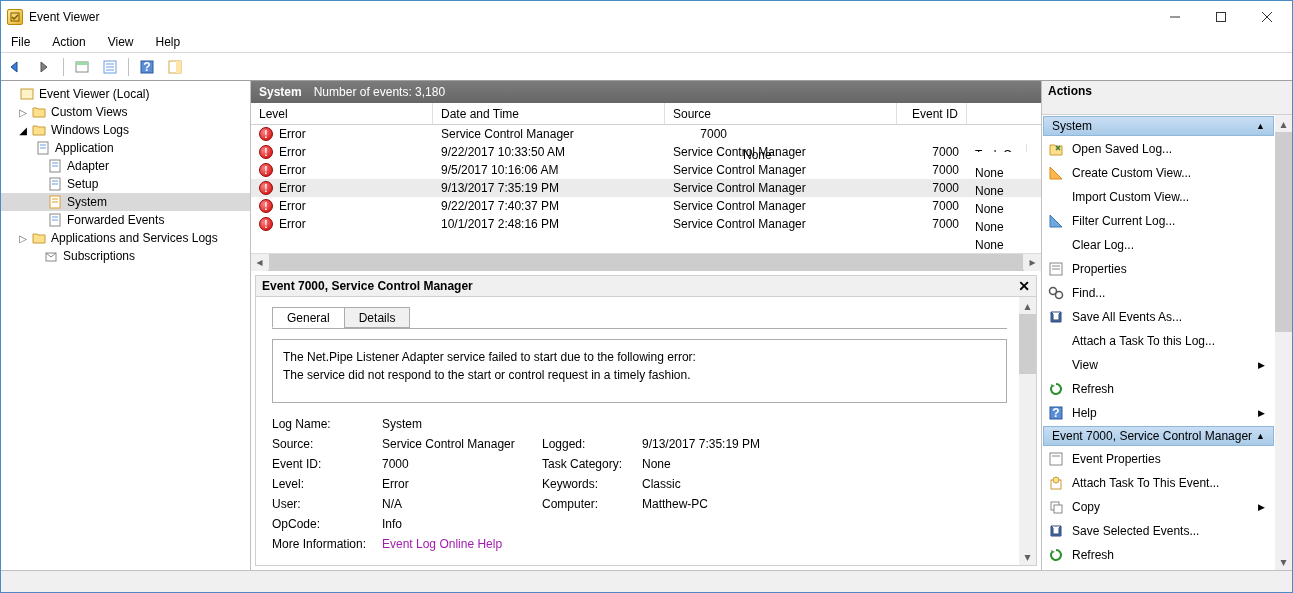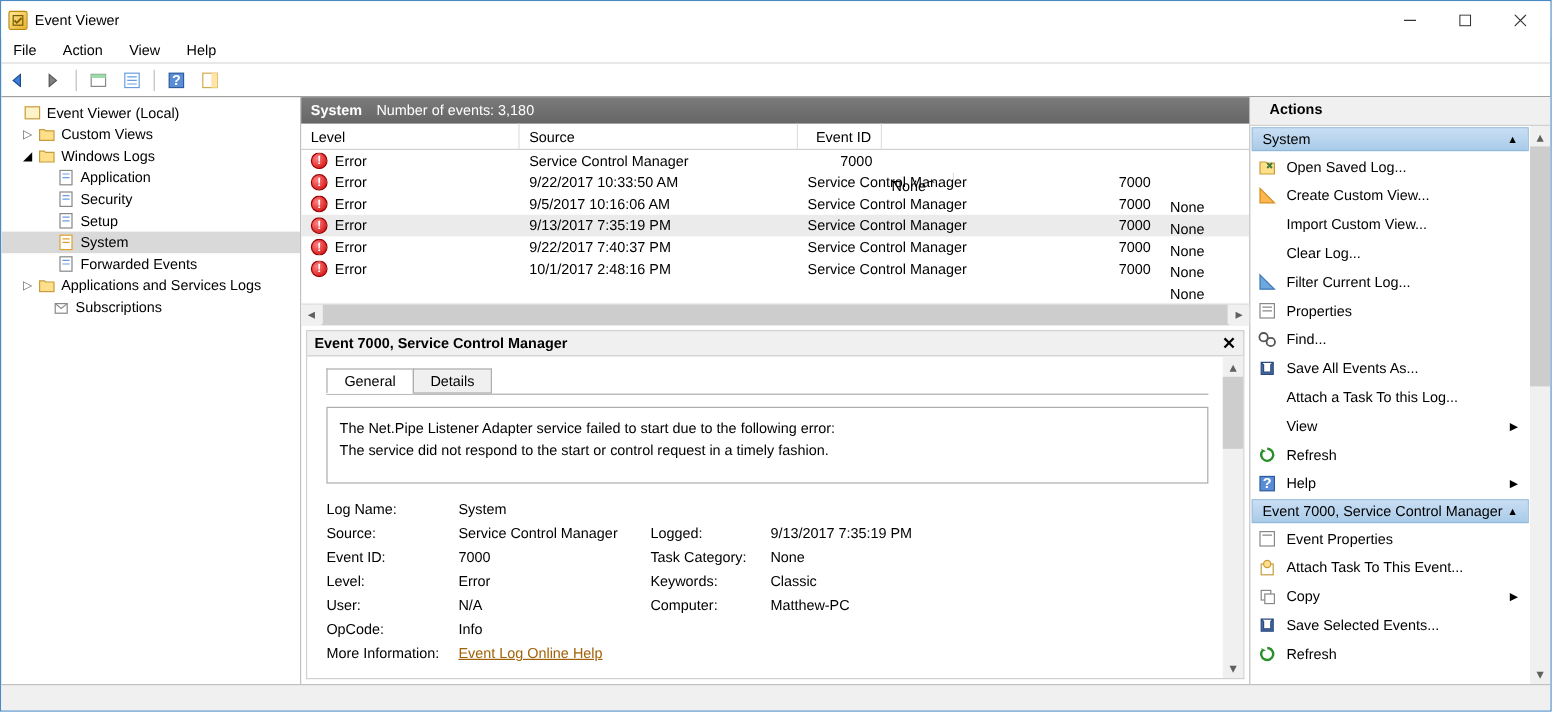--- a/index.html
+++ b/index.html
@@ -46,28 +46,28 @@
   .detail{flex:1;display:flex;flex-direction:column;padding:4px;min-height:0;}
   .detail-hdr{height:22px;background:#f0f0f0;border:1px solid #d0d0d0;display:flex;align-items:center;justify-content:space-between;padding:0 6px;font-weight:bold;}
   .detail-body{flex:1;display:flex;border:1px solid #d0d0d0;border-top:none;min-height:0;}
   .detail-inner{flex:1;padding:10px 12px 4px 16px;overflow:hidden;}
   .tabs{display:flex;height:22px;border-bottom:1px solid #acacac;margin-bottom:10px;}
   .tab{padding:3px 14px;border:1px solid #acacac;margin-right:-1px;background:#f0f0f0;position:relative;}
   .tab.active{background:#fff;border-bottom-color:#fff;}
   .desc-box{border:1px solid #acacac;padding:8px 10px;line-height:1.5;margin-bottom:14px;height:64px;}
   .props{display:grid;grid-template-columns:110px 160px 100px 1fr;row-gap:6px;column-gap:0;}
   .props .k{}
-  .link{color:#a16207;text-decoration:underline;}
+  .link{color:#a21caf;}
   .vscroll{width:17px;background:#f0f0f0;display:flex;flex-direction:column;}
   .vscroll .ar{height:17px;display:flex;align-items:center;justify-content:center;color:#606060;}
   .vscroll .track{flex:1;}
   .vscroll .thumb{height:60px;background:#cdcdcd;}
   
   .actions{width:250px;display:flex;flex-direction:column;}
-  .actions-hdr{height:24px;background:#f0f0f0;border-bottom:1px solid #d0d0d0;padding:3px 16px;font-weight:bold;}
+  .actions-hdr{height:34px;background:#f0f0f0;border-bottom:1px solid #d0d0d0;padding:3px 6px;font-weight:bold;}
   .actions-body{flex:1;display:flex;min-height:0;}
   .actions-list{flex:1;overflow:hidden;}
   .act-group{height:20px;background:linear-gradient(#c9def4,#a9cbe8);border:1px solid #8fb8db;padding:2px 8px;font-weight:normal;display:flex;align-items:center;justify-content:space-between;margin:1px;}
   .act-item{height:24px;display:flex;align-items:center;padding:0 6px;gap:8px;}
   .act-ico{width:16px;height:16px;display:flex;align-items:center;justify-content:center;}
   .act-arrow{margin-left:auto;margin-right:4px;font-size:9px;}
   .statusbar{height:22px;border-top:1px solid #c0c0c0;background:#f0f0f0;}
   svg{display:block;}
 </style>
 </head>
@@ -170,39 +170,39 @@
     </div>
     <div class="tree-item" style="padding-left:14px;">
       <span class="tw" style="color:#000;">◢</span>
       <span class="ico">
           <svg width="14" height="12">
             <path d="M1 2 h4 l1 1 h7 v8 h-12 z" fill="#ffe08a" stroke="#c89b3c"></path>
           </svg>
         </span>
       <span>Windows Logs</span>
     </div>
-    <div class="tree-item" style="padding-left:46px;">
+    <div class="tree-item" style="padding-left:34px;">
       <span class="ico">
           <svg width="12" height="14">
             <rect x="1" y="1" width="10" height="12" fill="#fff" stroke="#888"></rect>
             <line x1="3" y1="4" x2="9" y2="4" stroke="#6a9de0"></line>
             <line x1="3" y1="7" x2="9" y2="7" stroke="#6a9de0"></line>
           </svg>
         </span>
       <span>Application</span>
     </div>
     <div class="tree-item" style="padding-left:46px;">
       <span class="ico">
           <svg width="12" height="14">
             <rect x="1" y="1" width="10" height="12" fill="#fff" stroke="#888"></rect>
             <line x1="3" y1="4" x2="9" y2="4" stroke="#6a9de0"></line>
             <line x1="3" y1="7" x2="9" y2="7" stroke="#6a9de0"></line>
           </svg>
         </span>
-      <span>Security</span>
+      <span>Adapter</span>
     </div>
     <div class="tree-item" style="padding-left:46px;">
       <span class="ico">
           <svg width="12" height="14">
             <rect x="1" y="1" width="10" height="12" fill="#fff" stroke="#888"></rect>
             <line x1="3" y1="4" x2="9" y2="4" stroke="#6a9de0"></line>
             <line x1="3" y1="7" x2="9" y2="7" stroke="#6a9de0"></line>
           </svg>
         </span>
       <span>Setup</span>
@@ -248,20 +248,21 @@
   </div>
 
   <div class="center">
     <div class="list-header">
       <span>System</span>
       <span class="count">Number of events: 3,180</span>
     </div>
     <div class="grid-wrap">
       <div class="grid-head">
         <div class="gh c-level">Level</div>
+        <div class="gh c-date">Date and Time</div>
         <div class="gh c-source">Source</div>
         <div class="gh c-id">Event ID</div>
         <div class="gh c-cat">Task C</div>
       </div>
       <div class="grid-body" id="grid-body">
           <div class="row">
             <div class="cell c-level">
               <span class="err-ico">!</span>
               <span>Error</span>
             </div>
@@ -407,30 +408,30 @@
                 <path d="M2 2 L14 14 L2 14 Z" fill="#ffb74d" stroke="#d48a1c"></path>
               </svg>
             </span>
             <span>Create Custom View...</span>
           </div>
           <div class="act-item">
             <span class="act-ico"></span>
             <span>Import Custom View...</span>
           </div>
           <div class="act-item">
+            <span class="act-ico">
+              <svg width="16" height="16">
+                <path d="M2 2 L14 14 L2 14 Z" fill="#6fa8dc" stroke="#3a78b5"></path>
+              </svg>
+            </span>
+            <span>Filter Current Log...</span>
+          </div>
+          <div class="act-item">
             <span class="act-ico"></span>
             <span>Clear Log...</span>
-          </div>
-          <div class="act-item">
-            <span class="act-ico">
-              <svg width="16" height="16">
-                <path d="M2 2 L14 14 L2 14 Z" fill="#6fa8dc" stroke="#3a78b5"></path>
-              </svg>
-            </span>
-            <span>Filter Current Log...</span>
           </div>
           <div class="act-item">
             <span class="act-ico">
               <svg width="14" height="14">
                 <rect x="1" y="1" width="12" height="12" fill="#fff" stroke="#888"></rect>
                 <line x1="3" y1="4" x2="11" y2="4" stroke="#888"></line>
                 <line x1="3" y1="7" x2="11" y2="7" stroke="#888"></line>
               </svg>
             </span>
             <span>Properties</span>

